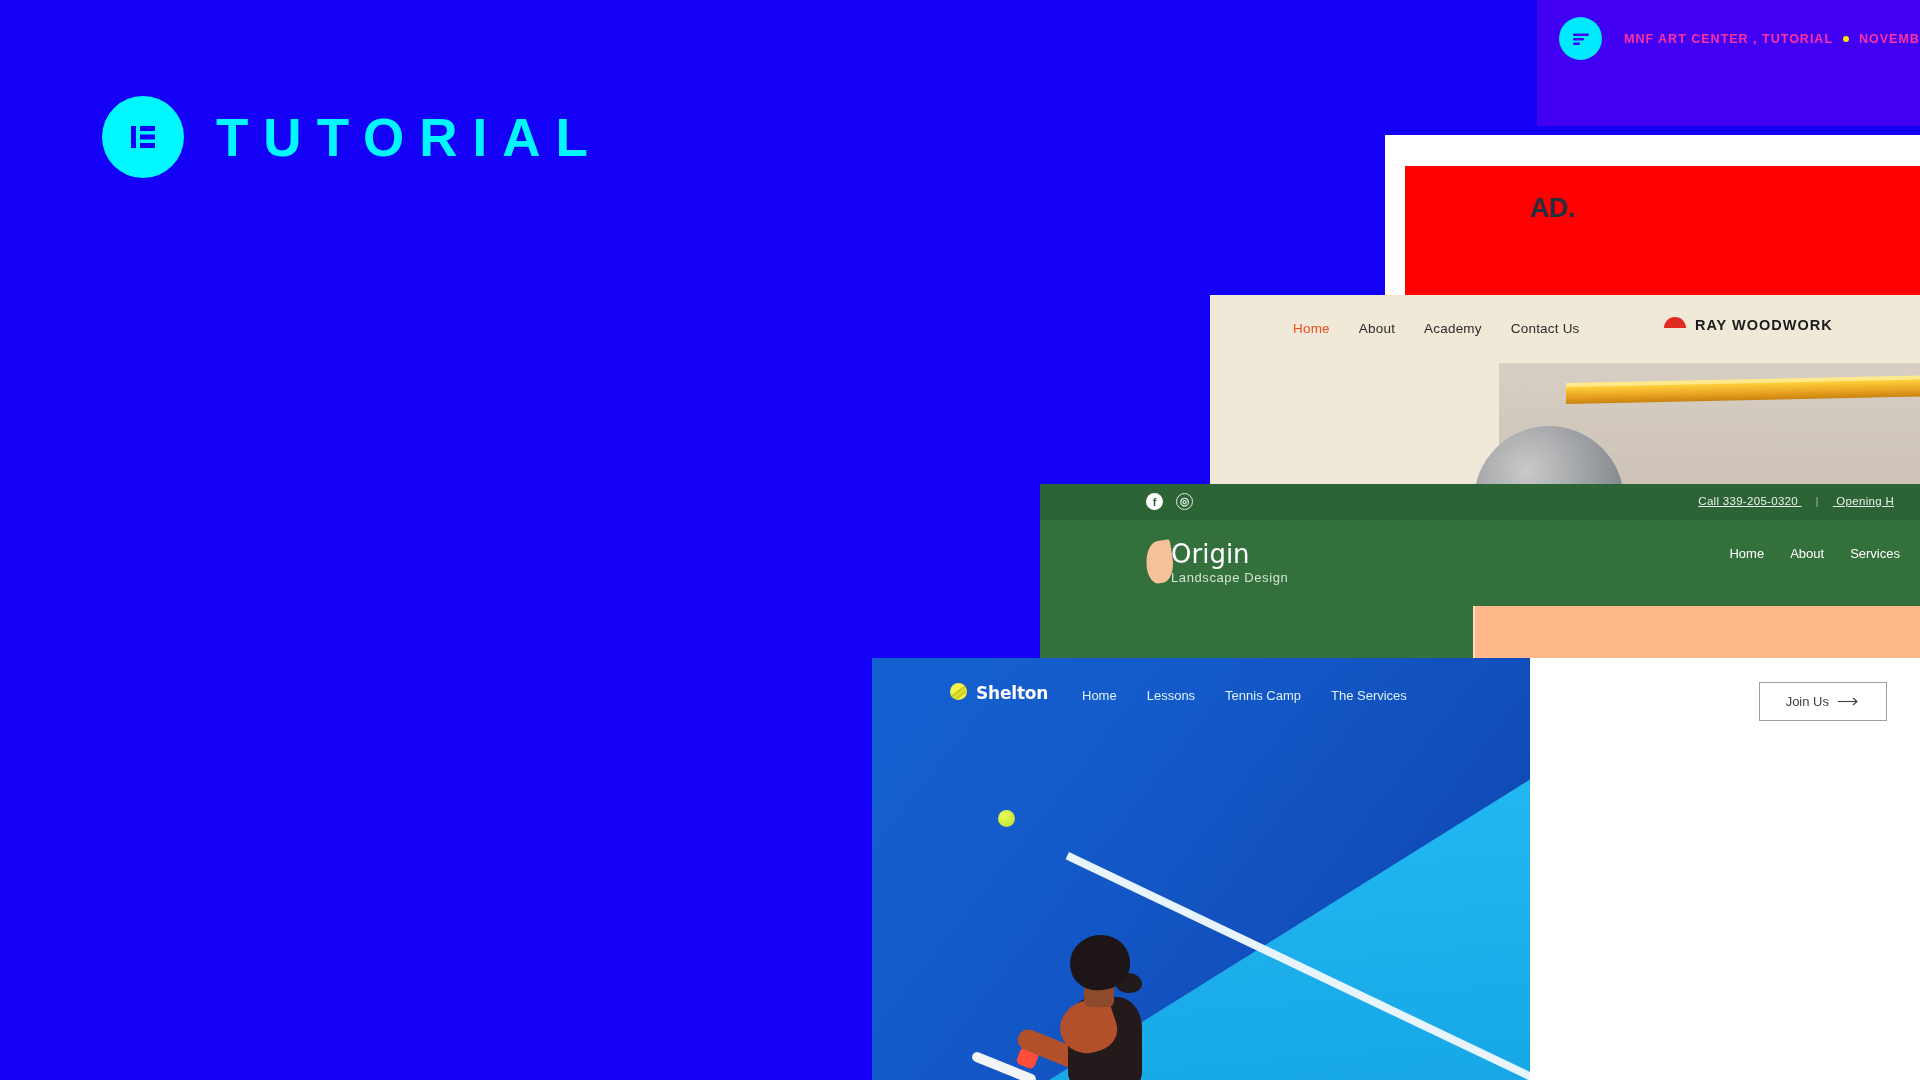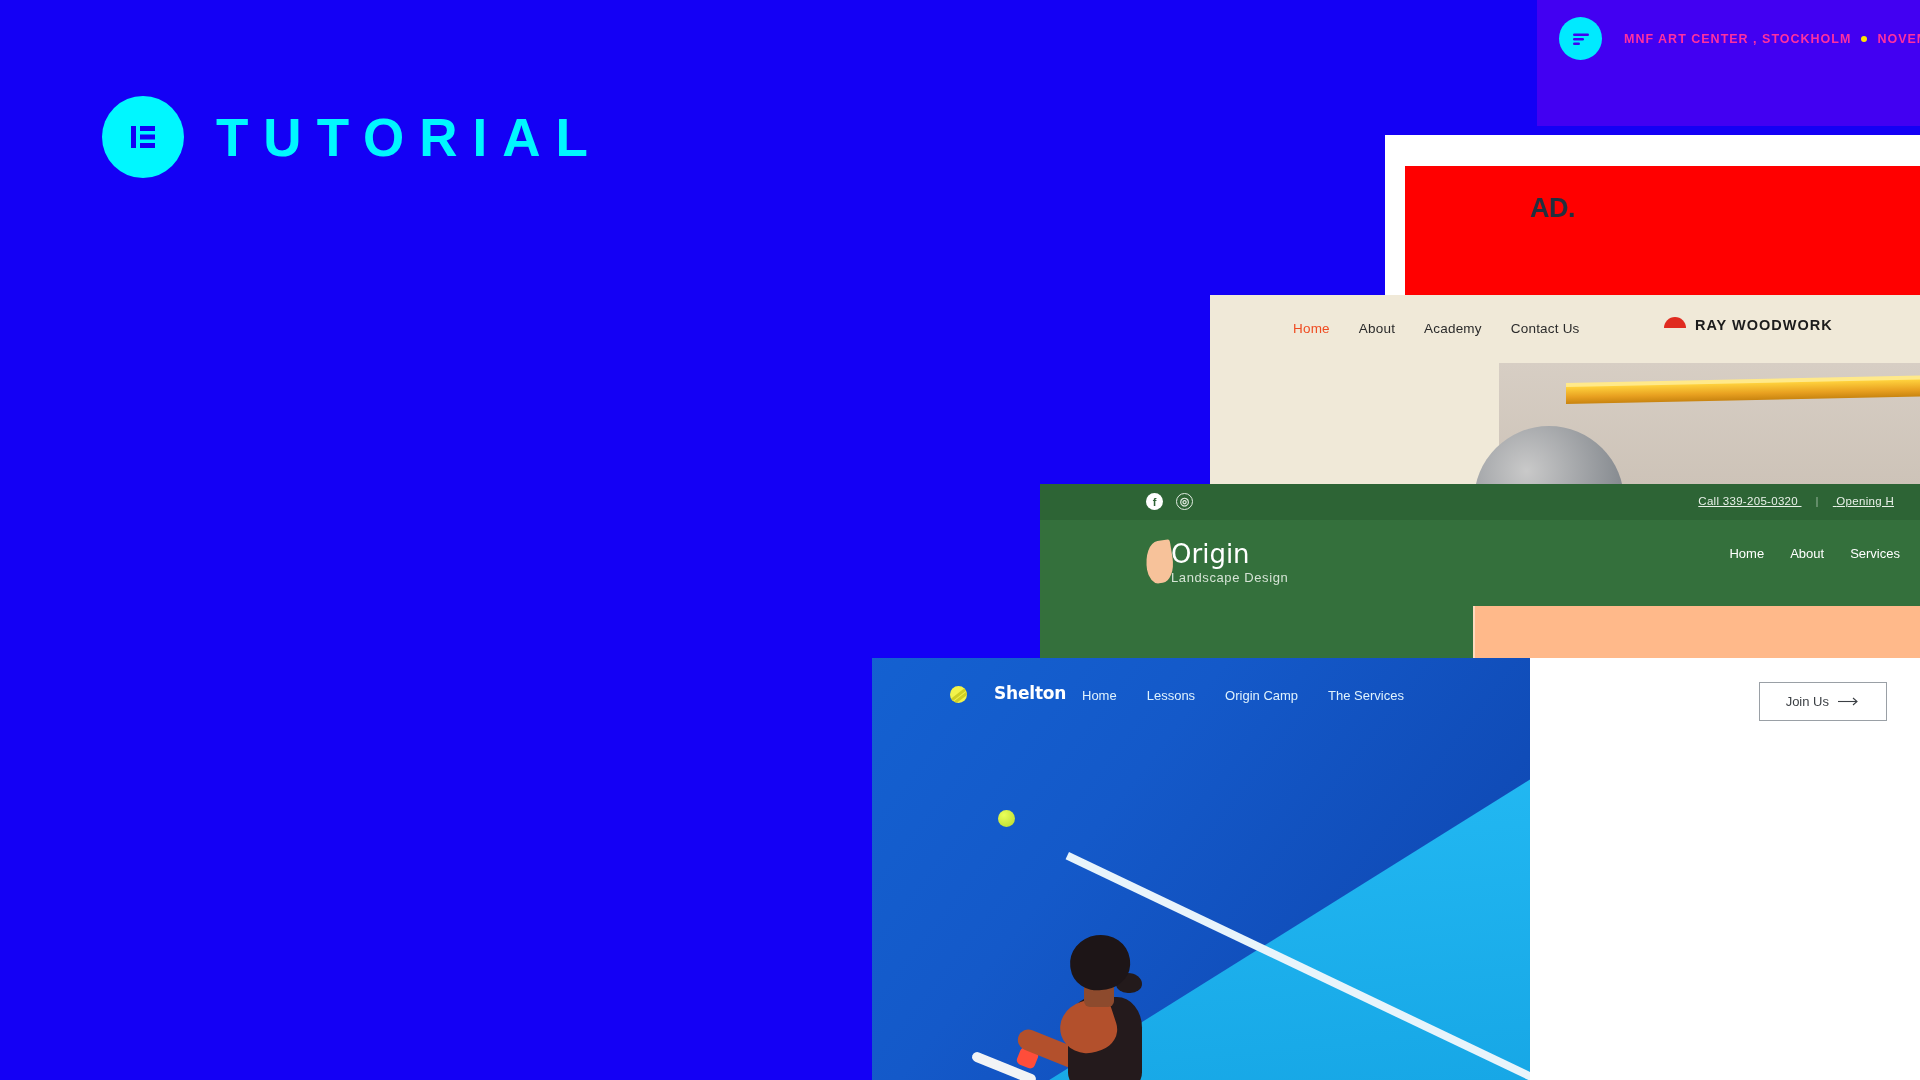--- a/index.html
+++ b/index.html
@@ -238,21 +238,21 @@
   }
   #player .racket {
     position:absolute; left:-74px; top:128px; width:68px; height:10px;
     background:#f2f4f6; border-radius:6px; transform:rotate(22deg);
   }
   #tennis-header {
     position:absolute; left:0; top:0; right:0; height:66px;
   }
   #tennis-brand {
     position:absolute; left:78px; top:25px;
-    display:flex; align-items:flex-end; gap:27px;
+    display:flex; align-items:flex-start; gap:9px;
   }
   #tennis-ball-logo {
     width:17px; height:17px; border-radius:50%;
     background:#f3f34a; position:relative; overflow:hidden;
   }
   #tennis-ball-logo::after {
     content:""; position:absolute; left:-3px; top:6px;
     width:26px; height:3px; background:#cfcf25; transform:rotate(-38deg);
   }
   #tennis-ball-logo::before {
@@ -297,21 +297,21 @@
 <div class="panel" id="panel-event">
   <div id="event-inner">
     <div id="event-menu">
       <svg width="20" height="14" viewBox="0 0 20 14" aria-hidden="true">
         <rect x="2" y="1.5" width="16" height="2.6" rx="1.3" fill="#4200f2"></rect>
         <rect x="2" y="6" width="11" height="2.6" rx="1.3" fill="#4200f2"></rect>
         <rect x="2" y="10.5" width="7" height="2.6" rx="1.3" fill="#4200f2"></rect>
       </svg>
     </div>
     <div id="event-text">
-      <span>MNF ART CENTER , STOCKHOLM</span>
+      <span>MNF ART CENTER , TUTORIAL</span>
       <span class="event-dot"></span>
       <span>NOVEMBER 11-</span>
     </div>
   </div>
 </div>
 
 <div class="panel" id="panel-ad">
   <div id="ad-red">
     <div id="ad-label">AD.</div>
   </div>
@@ -379,21 +379,21 @@
     </div>
   </div>
   <div id="tennis-header">
     <div id="tennis-brand">
       <span id="tennis-ball-logo"></span>
       <span id="tennis-name">Shelton</span>
     </div>
     <div id="tennis-nav">
       <span>Home</span>
       <span>Lessons</span>
-      <span>Origin Camp</span>
+      <span>Tennis Camp</span>
       <span>The Services</span>
     </div>
     <div id="tennis-join">
       <span>Join Us</span>
       <svg width="22" height="9" viewBox="0 0 22 9" aria-hidden="true">
         <line x1="0" y1="4.5" x2="19" y2="4.5" stroke="#3b3f44" stroke-width="1.1"></line>
         <polyline points="15,1 19,4.5 15,8" fill="none" stroke="#3b3f44" stroke-width="1.1"></polyline>
       </svg>
     </div>
   </div>

